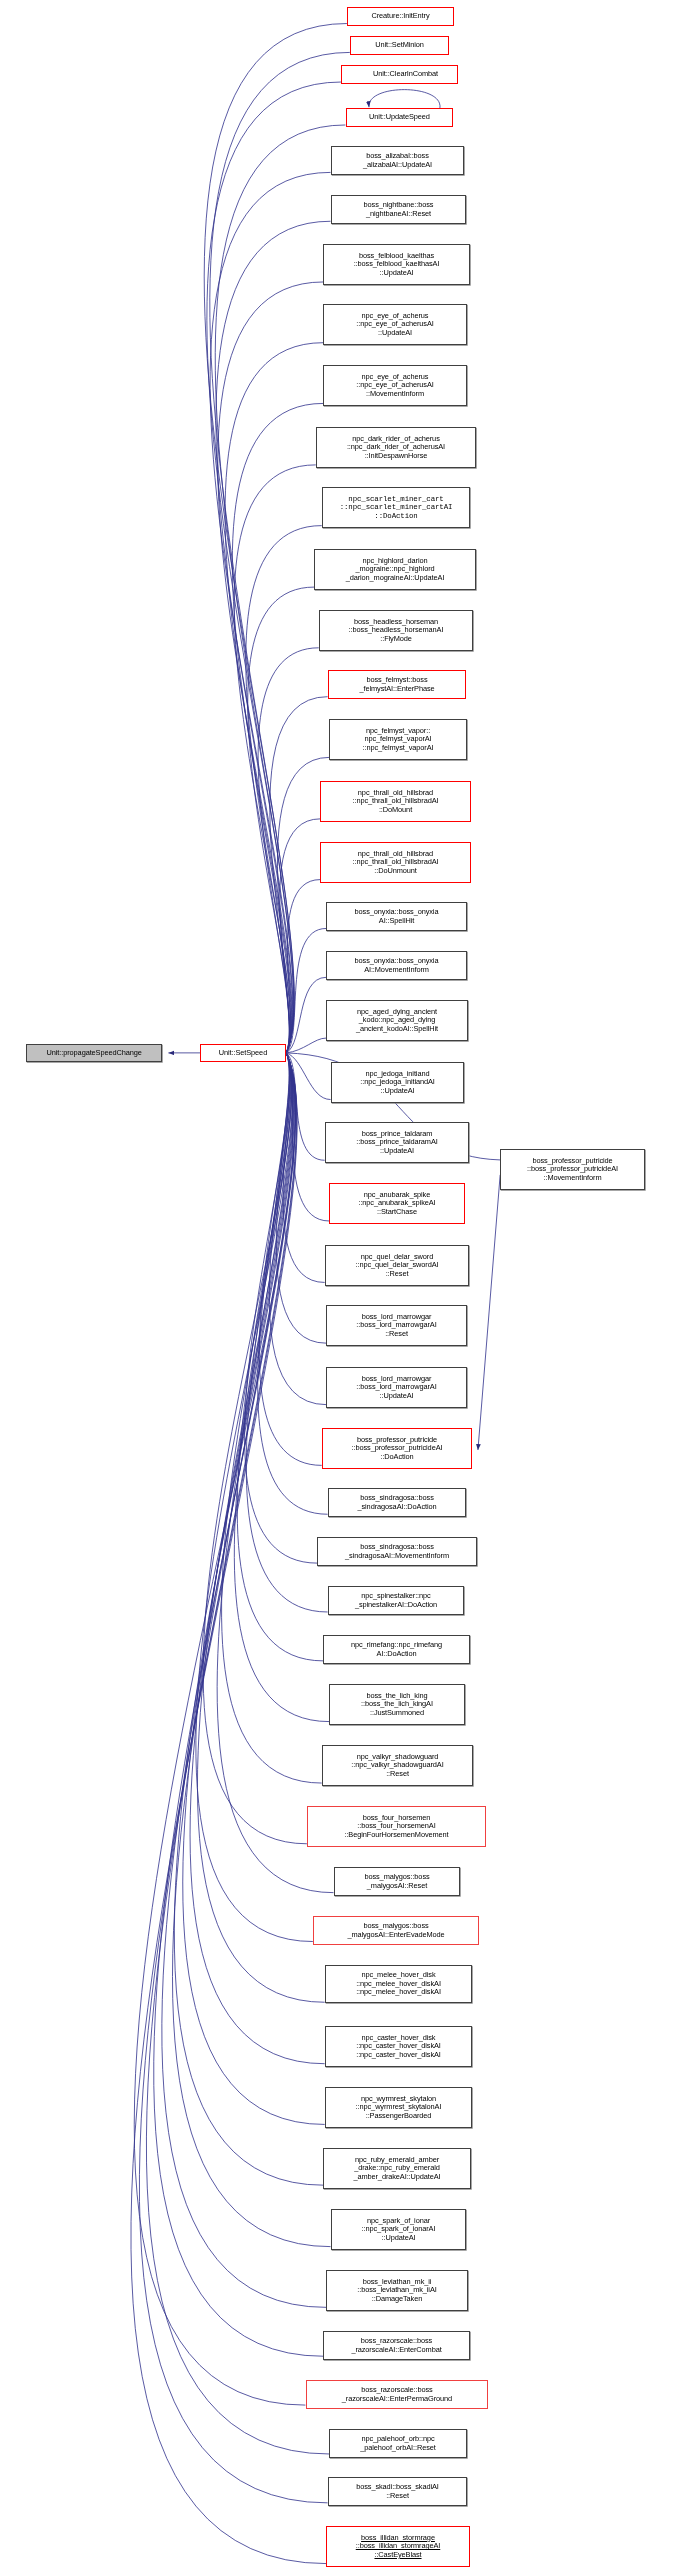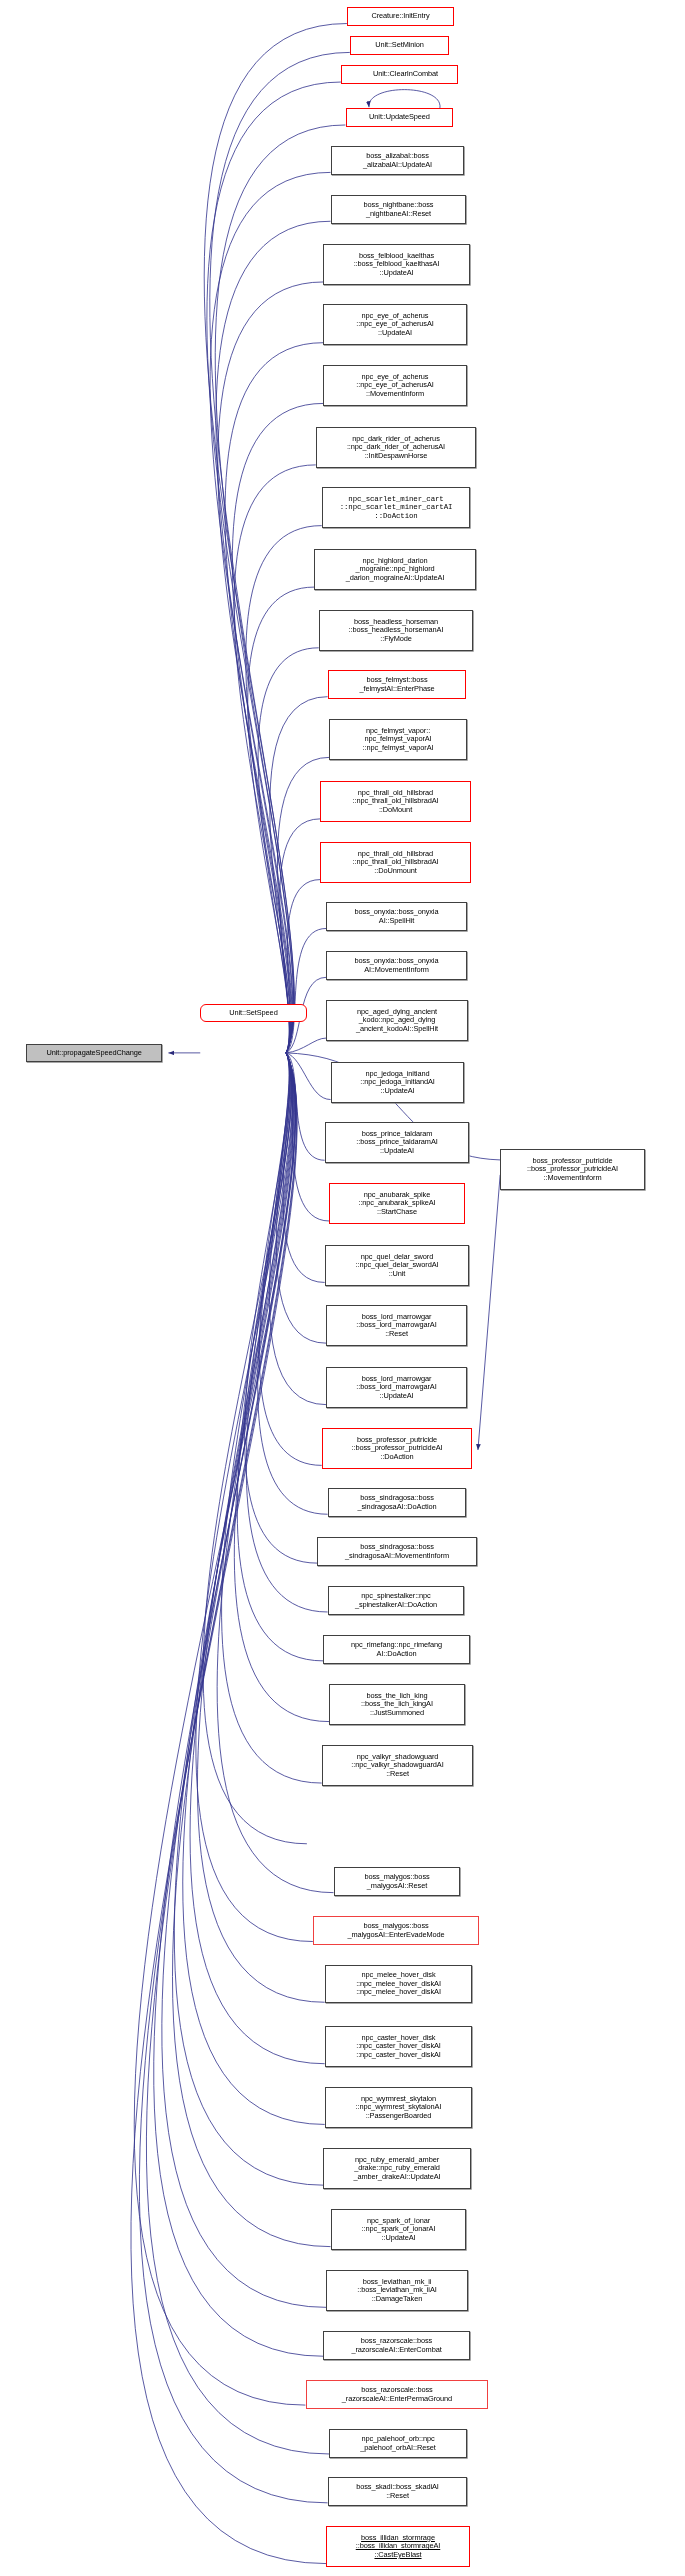--- a/index.html
+++ b/index.html
@@ -140,21 +140,21 @@
 ::npc_jedoga_initiandAI
 ::UpdateAI</span></div>
     <div class="node black" style="left: 301px; top: 1122px; width: 144px; height: 41px;"><span>boss_prince_taldaram
 ::boss_prince_taldaramAI
 ::UpdateAI</span></div>
     <div class="node red" style="left: 305px; top: 1183px; width: 136px; height: 41px;"><span>npc_anubarak_spike
 ::npc_anubarak_spikeAI
 ::StartChase</span></div>
     <div class="node black" style="left: 301px; top: 1245px; width: 144px; height: 41px;"><span>npc_quel_delar_sword
 ::npc_quel_delar_swordAI
-::Unit</span></div>
+::Reset</span></div>
     <div class="node black" style="left: 302px; top: 1305px; width: 141px; height: 41px;"><span>boss_lord_marrowgar
 ::boss_lord_marrowgarAI
 ::Reset</span></div>
     <div class="node black" style="left: 302px; top: 1367px; width: 141px; height: 41px;"><span>boss_lord_marrowgar
 ::boss_lord_marrowgarAI
 ::UpdateAI</span></div>
     <div class="node red" style="left: 298px; top: 1428px; width: 150px; height: 41px;"><span>boss_professor_putricide
 ::boss_professor_putricideAI
 ::DoAction</span></div>
     <div class="node black" style="left: 304px; top: 1488px; width: 138px; height: 29px;"><span>boss_sindragosa::boss
@@ -164,20 +164,23 @@
     <div class="node black" style="left: 304px; top: 1586px; width: 136px; height: 29px;"><span>npc_spinestalker::npc
 _spinestalkerAI::DoAction</span></div>
     <div class="node black" style="left: 299px; top: 1635px; width: 147px; height: 29px;"><span>npc_rimefang::npc_rimefang
 AI::DoAction</span></div>
     <div class="node black" style="left: 305px; top: 1684px; width: 136px; height: 41px;"><span>boss_the_lich_king
 ::boss_the_lich_kingAI
 ::JustSummoned</span></div>
     <div class="node black" style="left: 298px; top: 1745px; width: 151px; height: 41px;"><span>npc_valkyr_shadowguard
 ::npc_valkyr_shadowguardAI
 ::Reset</span></div>
+    <div class="node redthick" style="left: 283px; top: 1806px; width: 179px; height: 41px;"><span>boss_four_horsemen
+::boss_four_horsemenAI
+::BeginFourHorsemenMovement</span></div>
     <div class="node black" style="left: 310px; top: 1867px; width: 126px; height: 29px;"><span>boss_malygos::boss
 _malygosAI::Reset</span></div>
     <div class="node redthick" style="left: 289px; top: 1916px; width: 166px; height: 29px;"><span>boss_malygos::boss
 _malygosAI::EnterEvadeMode</span></div>
     <div class="node black" style="left: 301px; top: 1965px; width: 147px; height: 38px;"><span>npc_melee_hover_disk
 ::npc_melee_hover_diskAI
 ::npc_melee_hover_diskAI</span></div>
     <div class="node black" style="left: 301px; top: 2026px; width: 147px; height: 41px;"><span>npc_caster_hover_disk
 ::npc_caster_hover_diskAI
 ::npc_caster_hover_diskAI</span></div>
@@ -198,18 +201,18 @@
     <div class="node redthick" style="left: 282px; top: 2380px; width: 182px; height: 29px;"><span>boss_razorscale::boss
 _razorscaleAI::EnterPermaGround</span></div>
     <div class="node black" style="left: 305px; top: 2429px; width: 138px; height: 29px;"><span>npc_palehoof_orb::npc
 _palehoof_orbAI::Reset</span></div>
     <div class="node black" style="left: 304px; top: 2477px; width: 139px; height: 29px;"><span>boss_skadi::boss_skadiAI
 ::Reset</span></div>
     <div class="node red" style="left: 302px; top: 2526px; width: 144px; height: 41px; text-decoration: underline;"><span>boss_illidan_stormrage
 ::boss_illidan_stormrageAI
 ::CastEyeBlast</span></div>
     <div class="node root" style="left: 2.2px; top: 1044px; width: 136px; height: 18px;"><span>Unit::propagateSpeedChange</span></div>
-    <div class="node red" style="left: 176px; top: 1004px; width: 107px; height: 18px; border-radius: 6px;"><span>Unit::SetSpeed</span></div>
+    <div class="node red" style="left: 176px; top: 1044px; width: 86px; height: 18px;"><span>Unit::SetSpeed</span></div>
     <div class="node black" style="left: 476px; top: 1149px; width: 145px; height: 41px;"><span>boss_professor_putricide
 ::boss_professor_putricideAI
 ::MovementInform</span></div>
   </div>
 
 
 </body></html>

